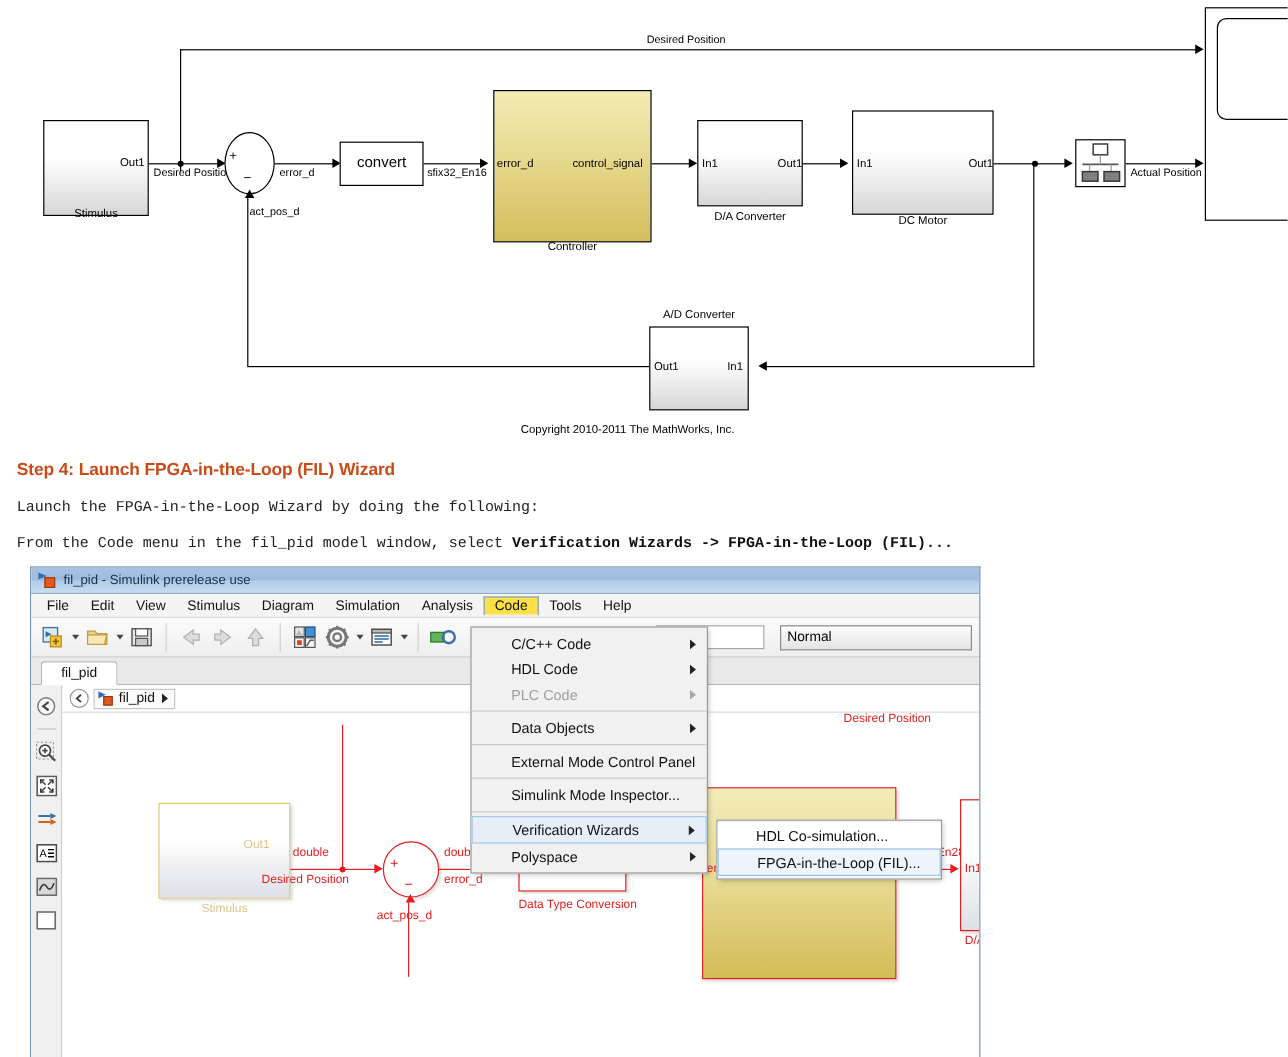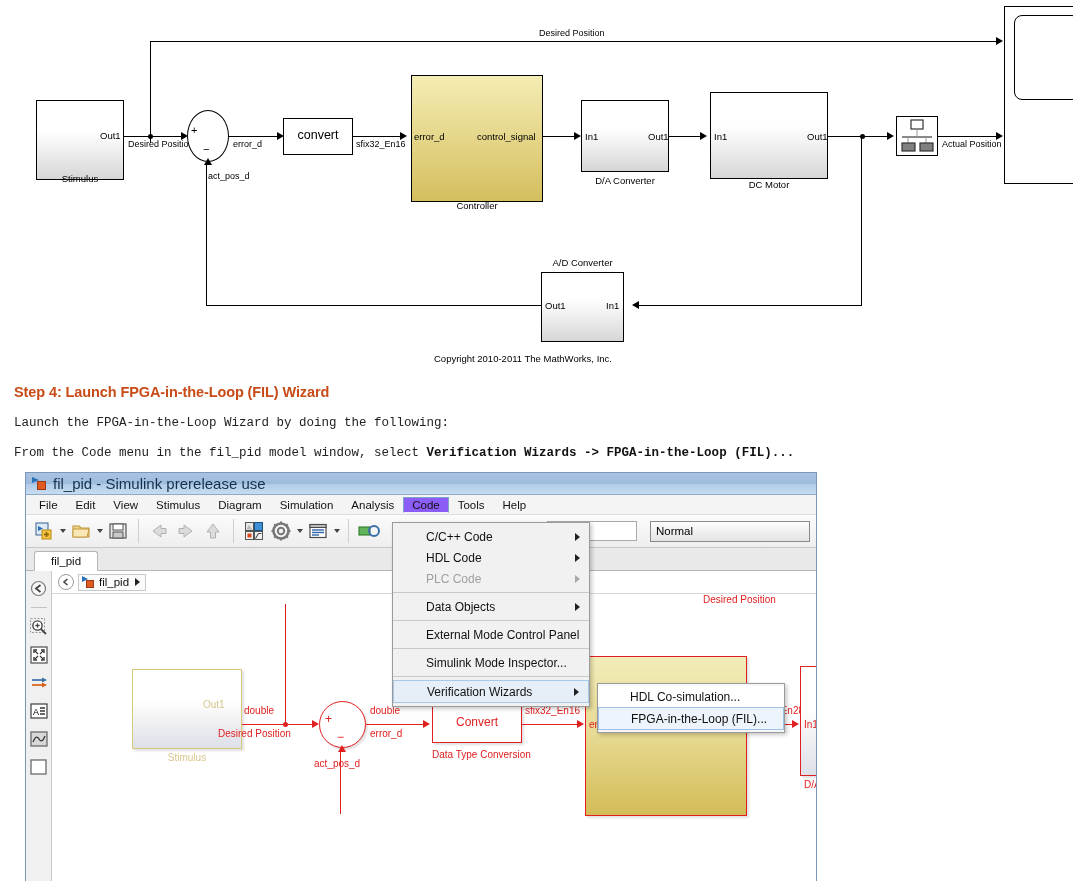--- a/index.html
+++ b/index.html
@@ -88,42 +88,42 @@
     border:1px solid #7a96b8; border-bottom:none;
     background:#f0f0f0;
     overflow:hidden;
   }
   #sl-titlebar {
     height:22px;
     background:linear-gradient(to bottom,#a9c3e0 0%,#9dbbdd 50%,#b0cbe8 52%,#c7dcf0 100%);
     border-bottom:1px solid #8fa9c6;
     display:flex; align-items:center; padding-left:6px; gap:6px;
   }
-  #sl-title-text { font-size:15px; color:#15304d; }
+  #sl-title-text { font-size:11px; color:#15304d; }
   .sl-app-icon { width:15px;height:14px; position:relative; }
   .sl-app-icon .tri {
     position:absolute; left:0; top:0; width:0;height:0;
     border-left:7px solid #2a6fba; border-top:3.5px solid transparent;
     border-bottom:3.5px solid transparent;
   }
   .sl-app-icon .sq {
     position:absolute; left:5px; top:4px; width:9px;height:9px;
     background:#e05a22; border:1px solid #9a3a12;
   }
   #sl-menubar {
     height:20px; background:#f4f4f4;
     border-bottom:1px solid #ddd;
     display:flex; align-items:center; padding-left:4px;
     position:relative;
   }
   .menu-item {
     font-size:11.5px; color:#111; padding:2px 9px; white-space:nowrap;
   }
   .menu-item.active {
-    background:#8b5cf6; border:1px solid #7da2cc; border-bottom:1px solid #eef3f9;
+    background:#fde047; border:1px solid #7da2cc; border-bottom:1px solid #eef3f9;
     padding:1px 8px; position:relative; z-index:60;
   }
   #sl-toolbar {
     height:33px; background:linear-gradient(to bottom,#fbfbfb,#eeeeee);
     border-bottom:1px solid #c8c8c8;
     display:flex; align-items:center; padding-left:6px; gap:3px;
   }
   .tb-sep { width:1px;height:24px;background:#cfcfcf;margin:0 5px; }
   .tb-btn { width:24px;height:24px;display:flex;align-items:center;justify-content:center;}
   .caret-dn {
@@ -585,20 +585,24 @@
   </div>
   <div class="mi-sep"></div>
   <div class="mi">
     <span>Simulink Mode Inspector...</span>
   </div>
   <div class="mi-sep"></div>
   <div class="mi hover">
     <span>Verification Wizards</span>
     <span class="arr"></span>
   </div>
+  <div class="mi">
+    <span>Polyspace</span>
+    <span class="arr"></span>
+  </div>
 </div>
 
 <div id="code-submenu">
   <div class="mi">
     <span>HDL Co-simulation...</span>
   </div>
   <div class="mi hover">
     <span>FPGA-in-the-Loop (FIL)...</span>
   </div>
 </div>

